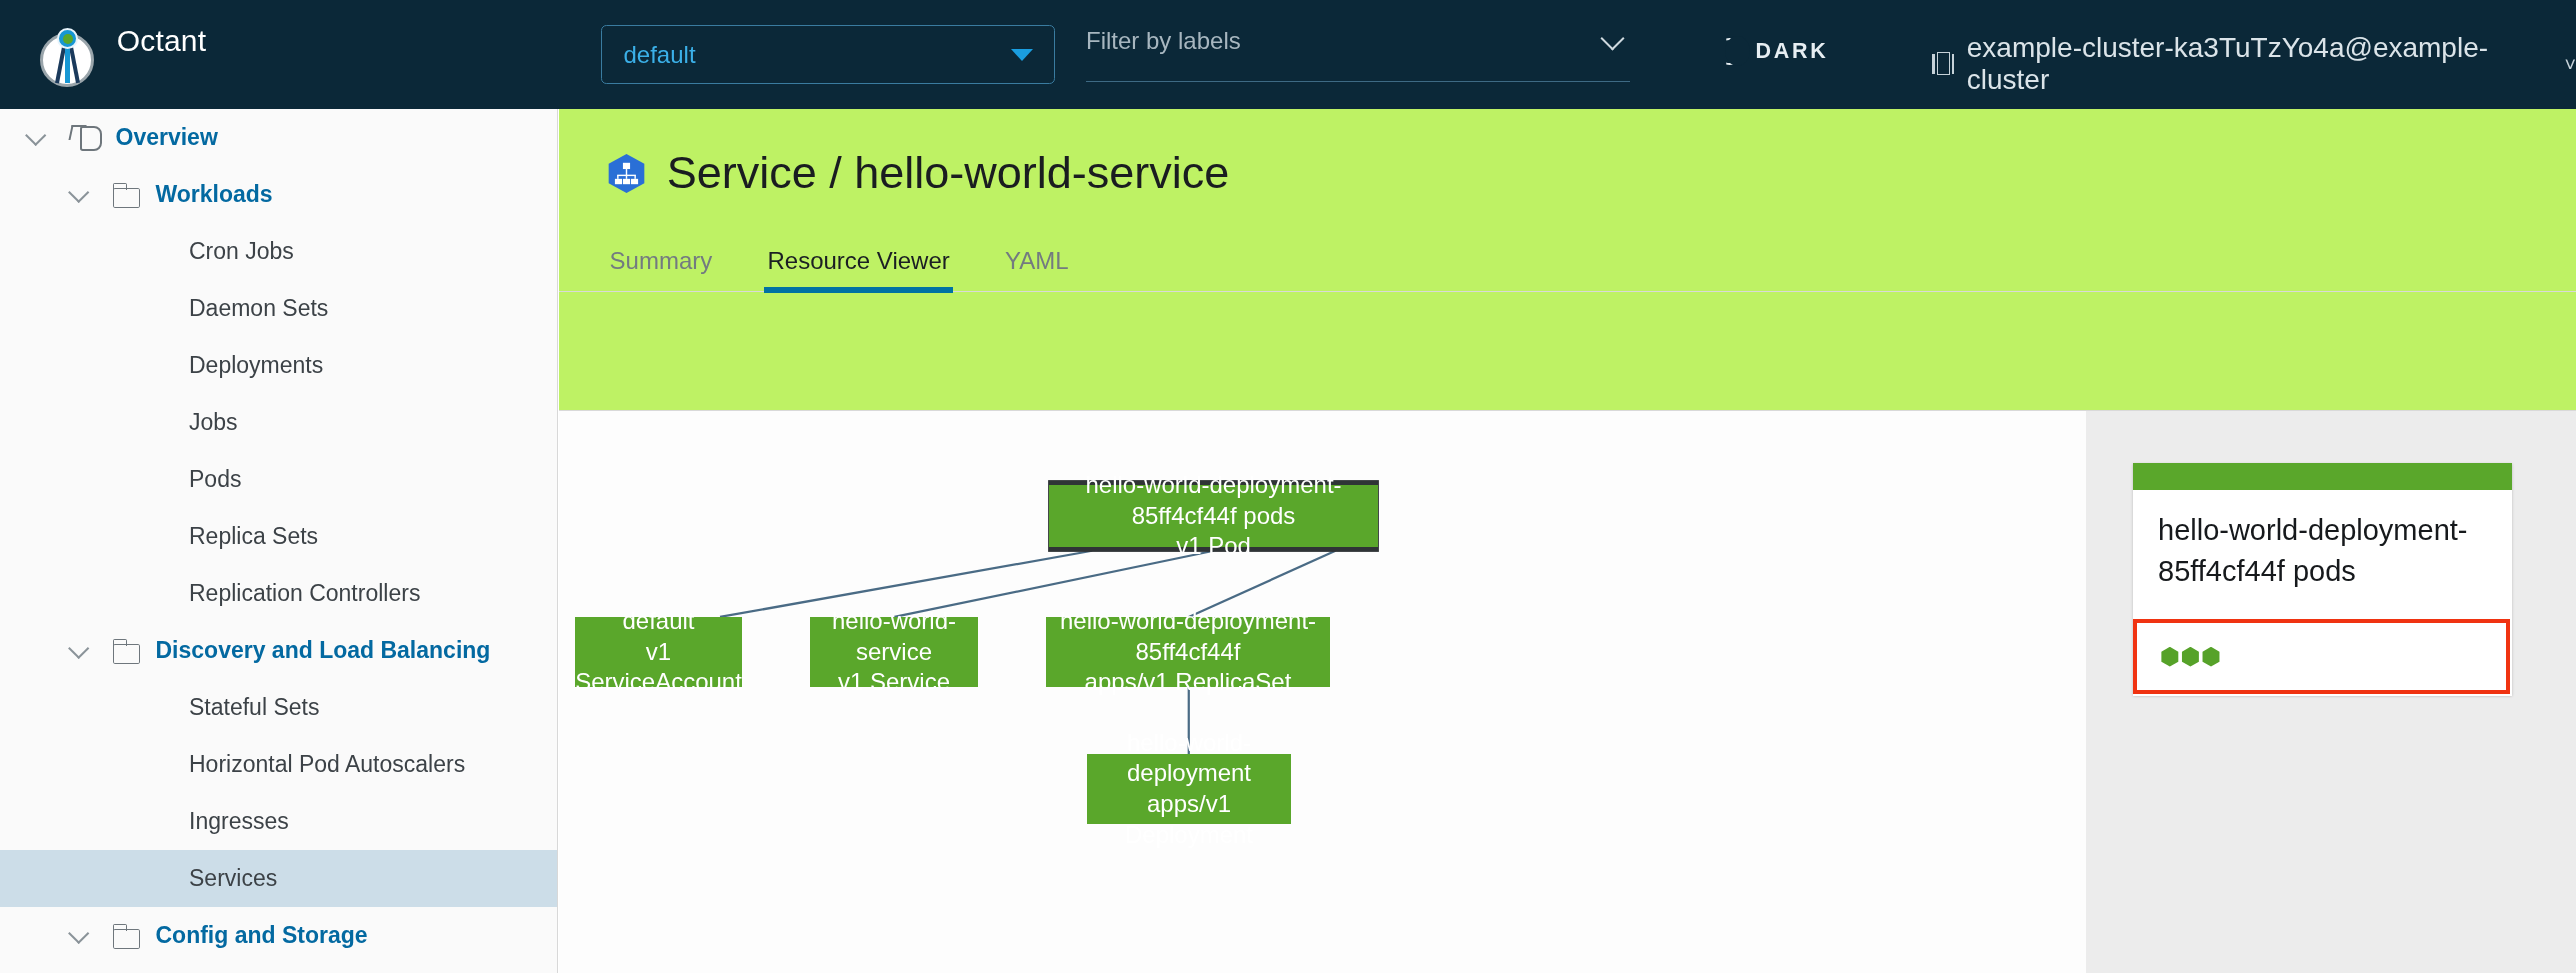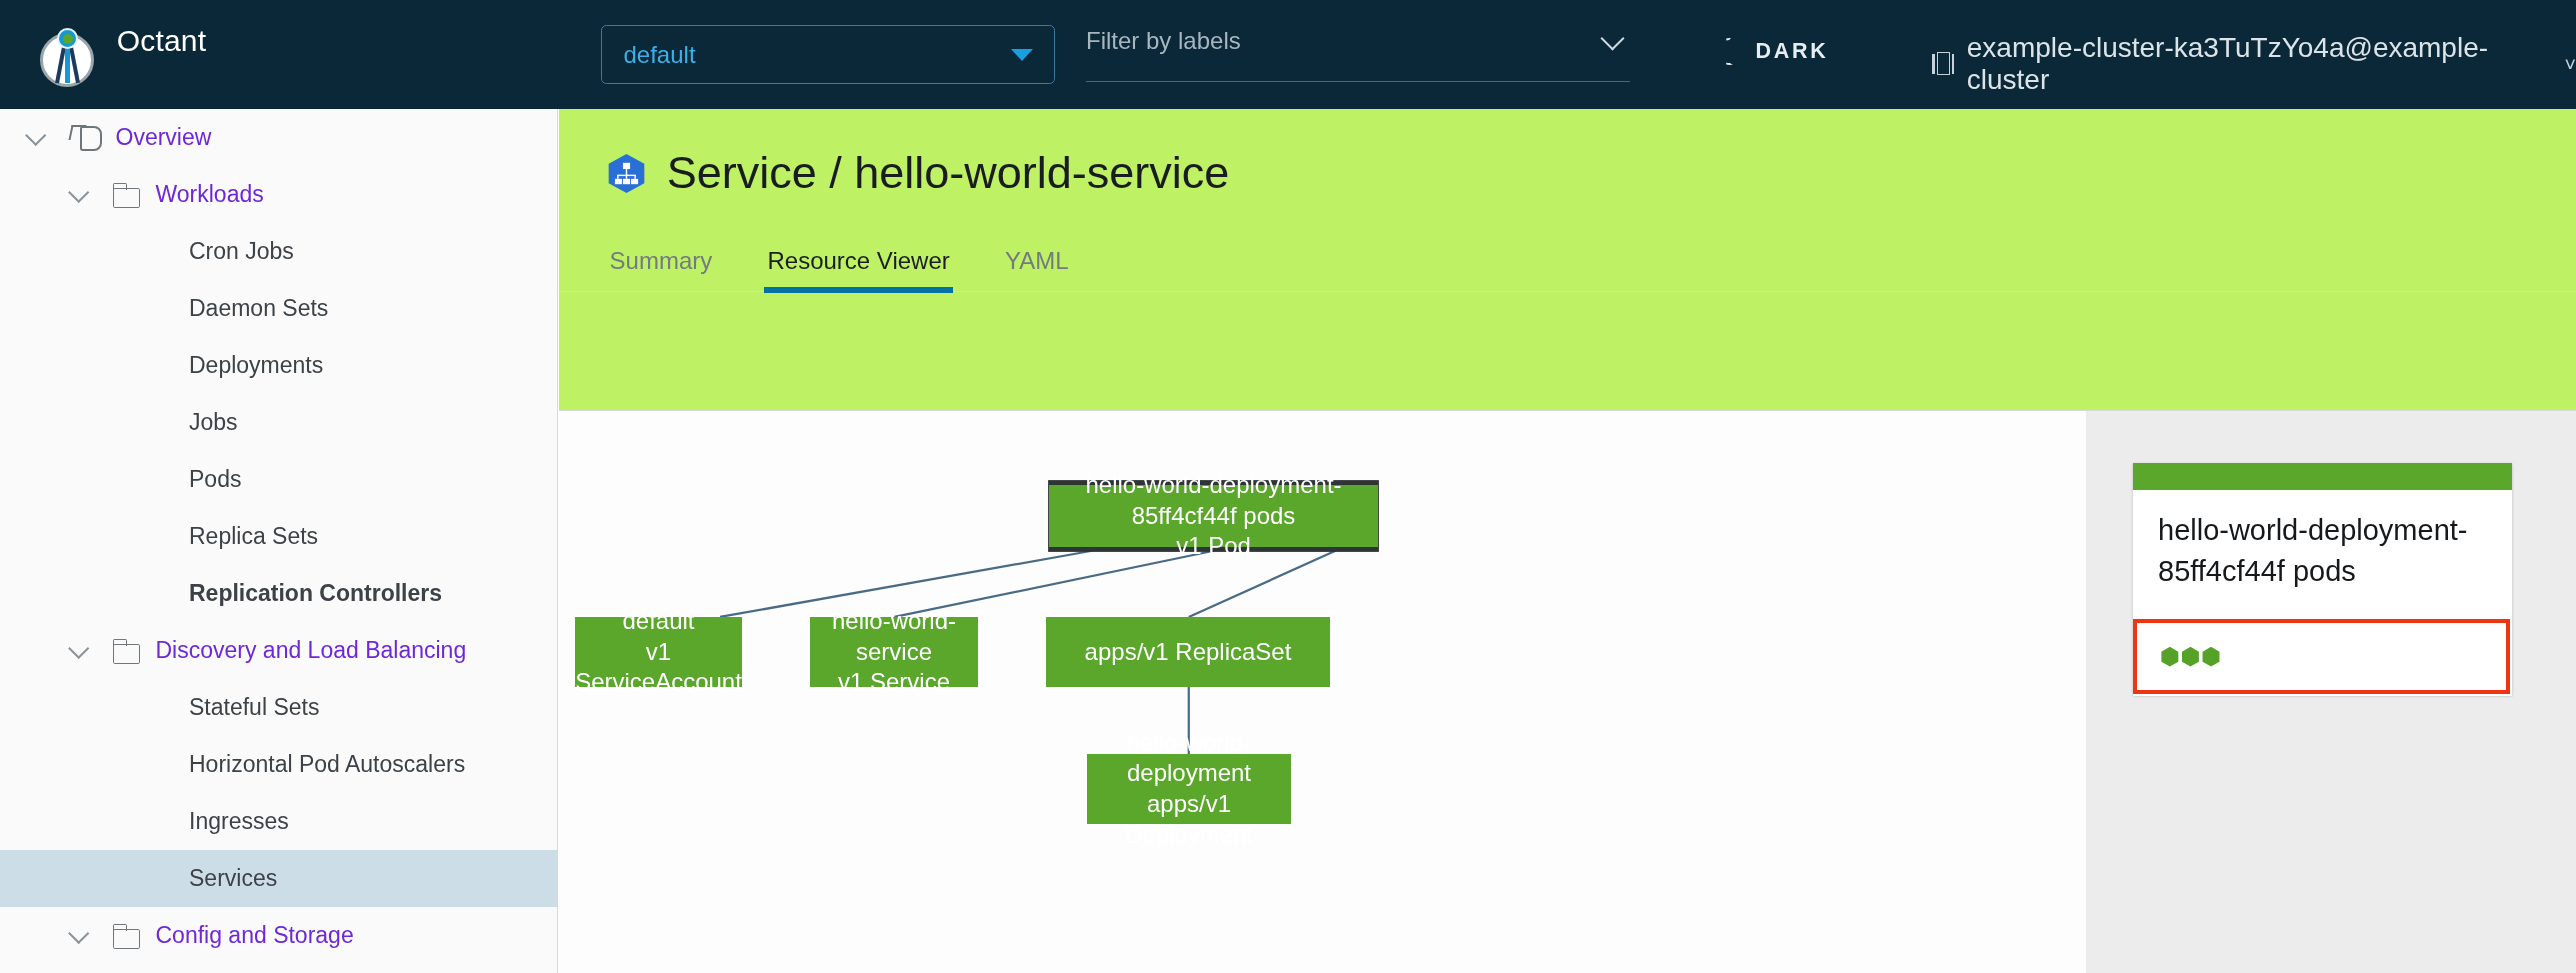--- a/index.html
+++ b/index.html
@@ -124,21 +124,21 @@
   .chev {
     width: 21.5px; height: 21.5px; position: relative; flex: 0 0 21.5px;
   }
   .chev::before {
     content: ""; position: absolute; left: 2.7px; top: 0.9px;
     width: 13.4px; height: 13.4px;
     border-right: 2.7px solid #8a9399; border-bottom: 2.7px solid #8a9399;
     transform: rotate(45deg);
   }
   .nav-label { font-size: 23px; color: #3c4247; white-space: nowrap; }
-  .nav-label.bold { font-weight: 400; color: #6d28d9; }
+  .nav-label.bold { font-weight: 700; color: #0369a1; }
 
   .ic { flex: 0 0 30px; width: 30px; height: 30px; margin-right: 18px; position: relative; }
   .k8s-hex {
     width: 30px; height: 30px; background: #2a6fd6;
     clip-path: polygon(50% 0%, 93% 25%, 93% 75%, 50% 100%, 7% 75%, 7% 25%);
     position: relative;
   }
   .k8s-hex .glyph {
     position: absolute; inset: 0; display: flex;
     align-items: center; justify-content: center;
@@ -320,21 +320,21 @@
       <span class="nav-label">Jobs</span>
     </div>
     <div class="nav-row" style="padding-left: 141px;">
       <span class="ic"><span class="k8s-hex"><span class="glyph">⬟</span></span></span>
       <span class="nav-label">Pods</span>
     </div>
     <div class="nav-row" style="padding-left: 141px;">
       <span class="ic"><span class="k8s-hex"><span class="glyph">⧉</span></span></span>
       <span class="nav-label">Replica Sets</span>
     </div>
-    <div class="nav-row" style="padding-left: 141px; font-weight: bold;">
+    <div class="nav-row" style="padding-left: 141px;">
       <span class="ic"><span class="k8s-hex"><span class="glyph">↻</span></span></span>
       <span class="nav-label">Replication Controllers</span>
     </div>
     <div class="nav-row" style="padding-left: 68px;">
       <span class="chev"></span>
       <span style="width: 23px; flex: 0 0 23px;"></span>
       <span class="folder-ic"></span>
       <span class="nav-label bold">Discovery and Load Balancing</span>
     </div>
     <div class="nav-row" style="padding-left: 141px;">
@@ -402,20 +402,21 @@
         </div>
         <div class="node" style="left: 16px; top: 206px; width: 167px; height: 70px; background: rgb(90, 167, 43);">
           <span>default</span>
           <span>v1 ServiceAccount</span>
         </div>
         <div class="node" style="left: 251px; top: 206px; width: 168px; height: 70px; background: rgb(90, 167, 43);">
           <span>hello-world-service</span>
           <span>v1 Service</span>
         </div>
         <div class="node" style="left: 487px; top: 206px; width: 284px; height: 70px; background: rgb(90, 167, 43);">
+          <span>hello-world-deployment-85ff4cf44f</span>
           <span>apps/v1 ReplicaSet</span>
         </div>
         <div class="node" style="left: 528px; top: 343px; width: 204px; height: 70px; background: rgb(90, 167, 43);">
           <span>hello-world-deployment</span>
           <span>apps/v1 Deployment</span>
         </div>
       </div>
 
     <div id="detail-panel">
       <div id="detail-card">

